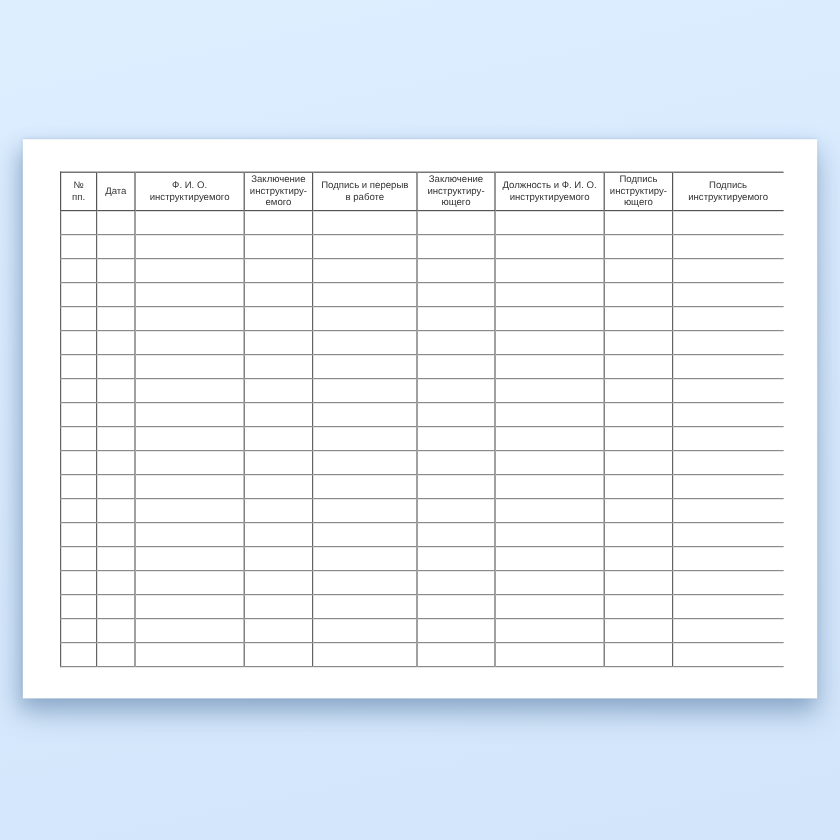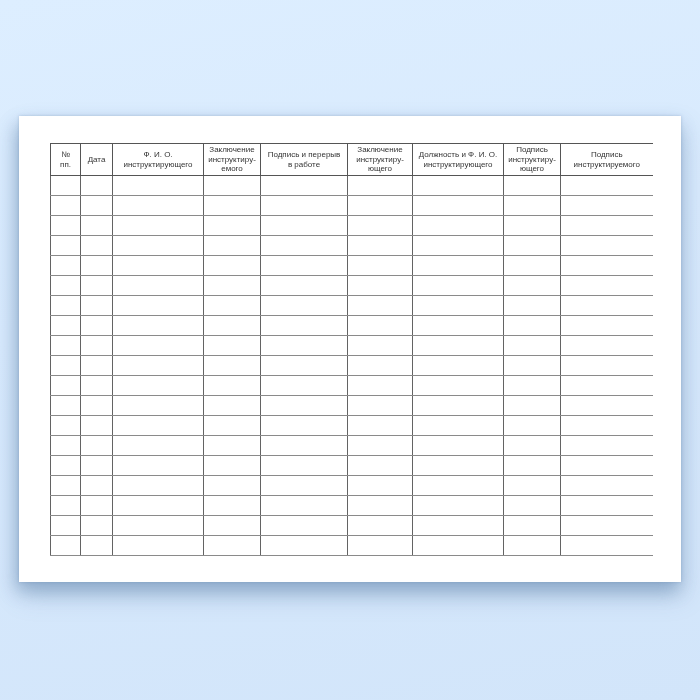--- a/index.html
+++ b/index.html
@@ -76,31 +76,31 @@
         <col style="width:91px">
         <col style="width:57px">
         <col style="width:92px">
       </colgroup>
       <thead>
         <tr>
           <th>№
 пп.</th>
           <th>Дата</th>
           <th>Ф. И. О.
-инструктирующего</th>
+инструктируемого</th>
           <th>Заключение
 инструктиру-
 емого</th>
           <th>Подпись и перерыв
 в работе</th>
           <th>Заключение
 инструктиру-
 ющего</th>
           <th>Должность и Ф. И. О.
-инструктирующего</th>
+инструктируемого</th>
           <th>Подпись
 инструктиру-
 ющего</th>
           <th>Подпись
 инструктируемого</th>
         </tr>
       </thead>
       <tbody>
           <tr>
             <td></td>

